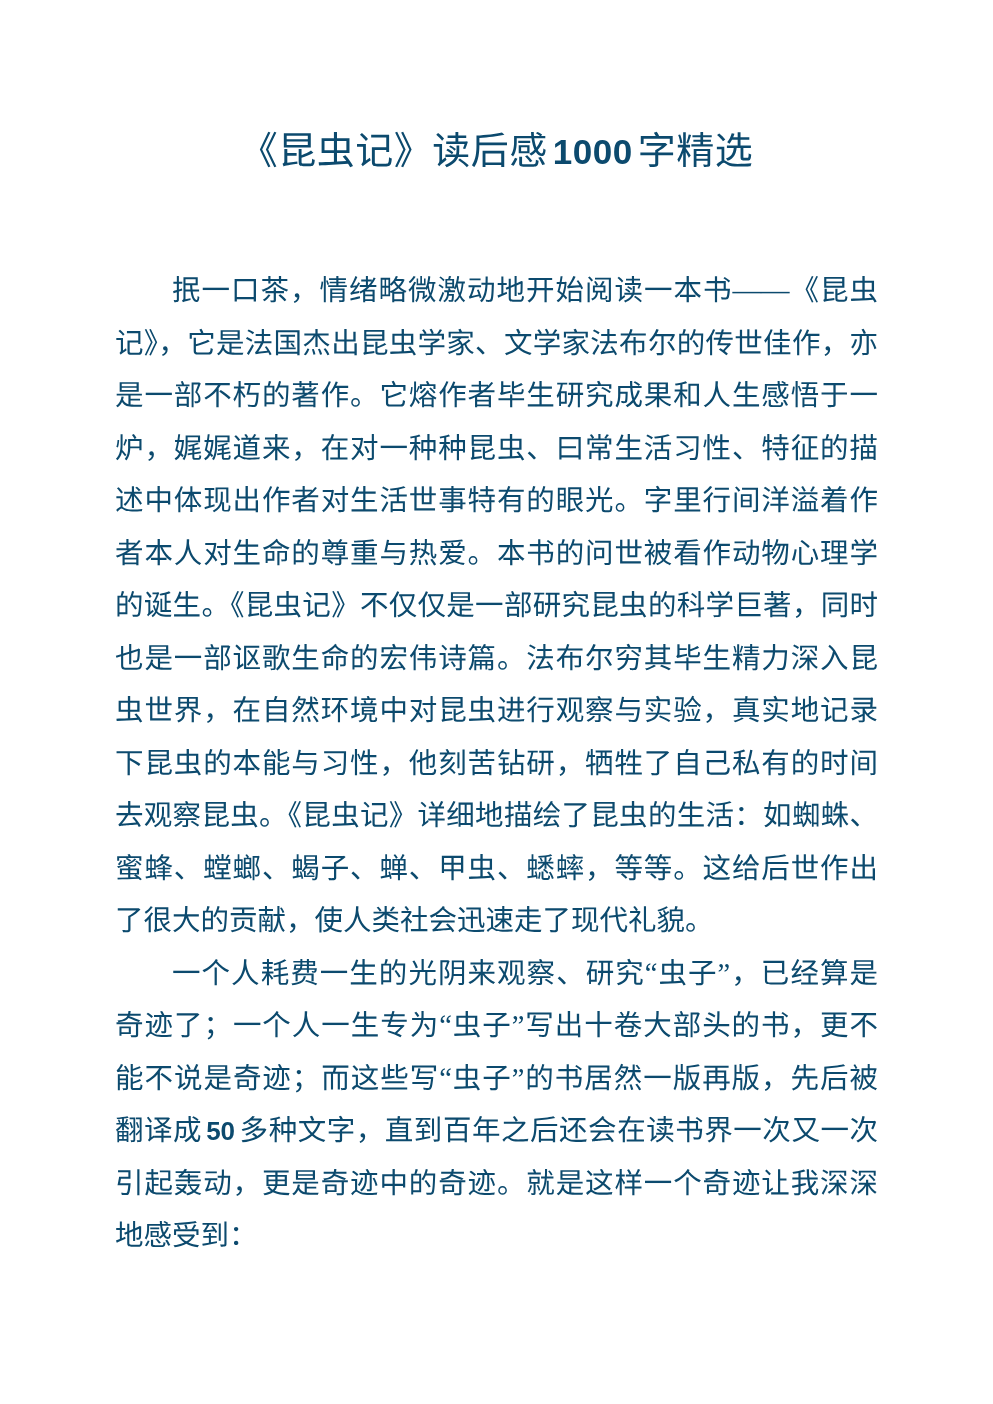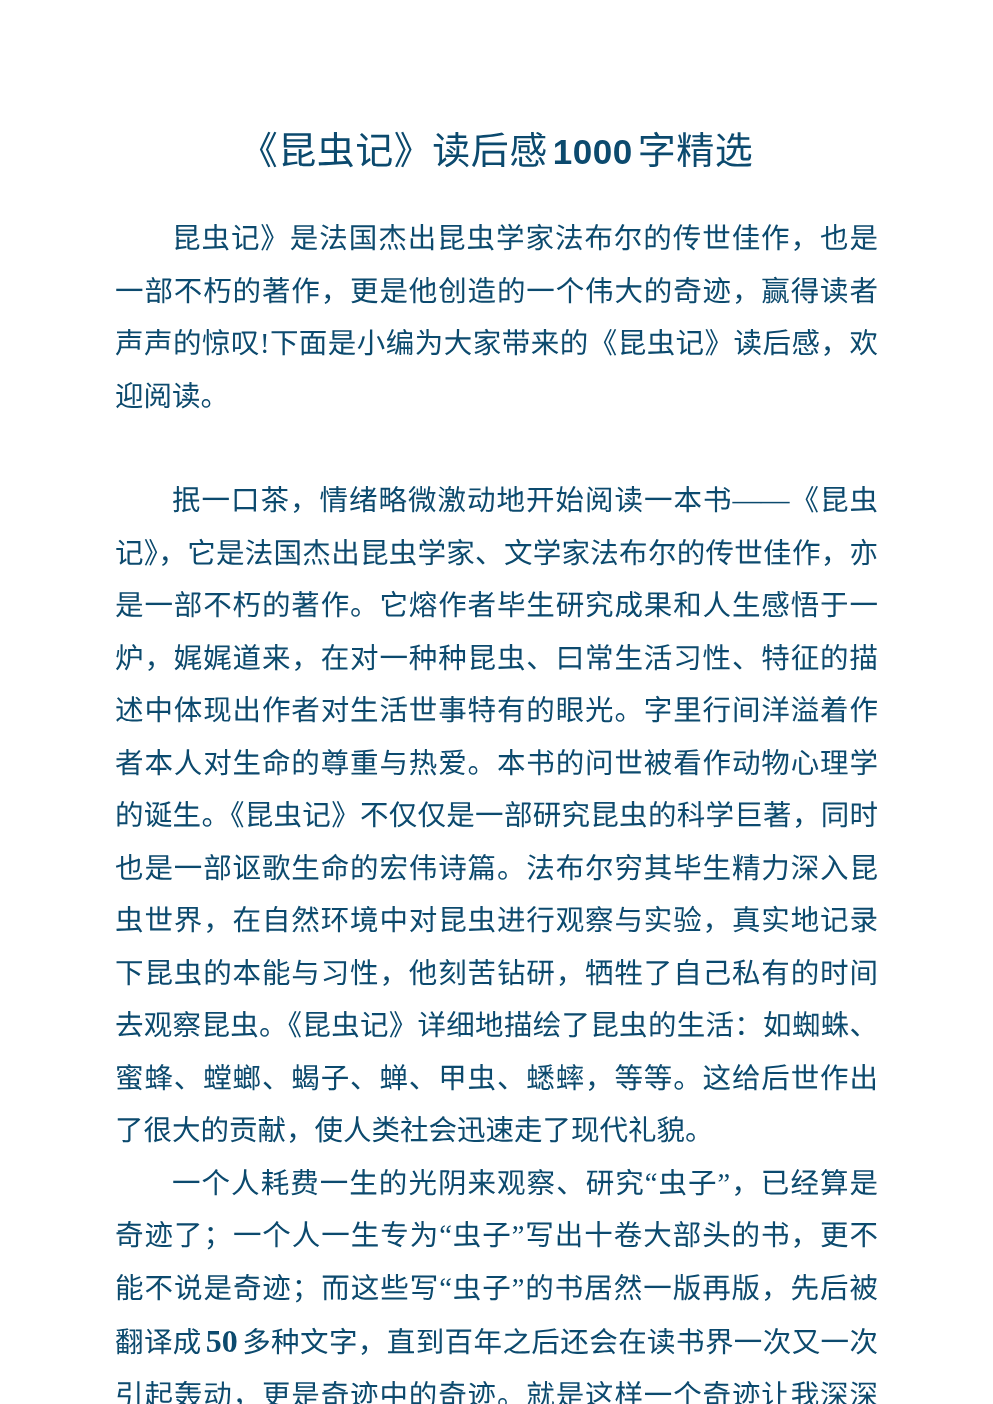--- a/index.html
+++ b/index.html
@@ -60,40 +60,39 @@
     letter-spacing: 0px;
     word-break: break-all;
   }
 
   .para.indent {
     text-indent: 2em;
   }
 
   .para .num {
     font-weight: 700;
-    font-family: Liberation Serif, serif;
-    font-size: 32px;
+    font-family: Liberation Sans, sans-serif;
+    font-size: 26px;
     padding: 0 4px;
   }
 
   
   .gap-intro     { height: 32px; }
   .gap-blank     { height: 52px; }
 </style>
 </head>
 <body>
 
 <div class="page">
   <div class="page-body">
 
     <h1 class="doc-title"><span>《昆虫记》读后感</span><span class="num">1000</span><span>字精选</span></h1>
 
     <div class="gap-intro"></div>
 
-    <p class="para indent">昆虫记》是法国杰出昆虫学家法布尔的传世佳作，也是一部不朽的著作，更是他创造的一个伟大的奇迹，赢得读者声声的惊叹!下面是小编为大家带来的《昆虫记》读后感，欢迎阅读。</p>
 
     <div class="gap-blank"></div>
 
     <p class="para indent">抿一口茶，情绪略微激动地开始阅读一本书——《昆虫记》，它是法国杰出昆虫学家、文学家法布尔的传世佳作，亦是一部不朽的著作。它熔作者毕生研究成果和人生感悟于一炉，娓娓道来，在对一种种昆虫、曰常生活习性、特征的描述中体现出作者对生活世事特有的眼光。字里行间洋溢着作者本人对生命的尊重与热爱。本书的问世被看作动物心理学的诞生。《昆虫记》不仅仅是一部研究昆虫的科学巨著，同时也是一部讴歌生命的宏伟诗篇。法布尔穷其毕生精力深入昆虫世界，在自然环境中对昆虫进行观察与实验，真实地记录下昆虫的本能与习性，他刻苦钻研，牺牲了自己私有的时间去观察昆虫。《昆虫记》详细地描绘了昆虫的生活：如蜘蛛、蜜蜂、螳螂、蝎子、蝉、甲虫、蟋蟀，等等。这给后世作出了很大的贡献，使人类社会迅速走了现代礼貌。</p>
 
     <p class="para indent"><span>一个人耗费一生的光阴来观察、研究“虫子”，已经算是奇迹了；一个人一生专为“虫子”写出十卷大部头的书，更不能不说是奇迹；而这些写“虫子”的书居然一版再版，先后被翻译成</span><span class="num">50</span><span>多种文字，直到百年之后还会在读书界一次又一次引起轰动，更是奇迹中的奇迹。就是这样一个奇迹让我深深地感受到：</span></p>
 
   </div>
 </div>
 

